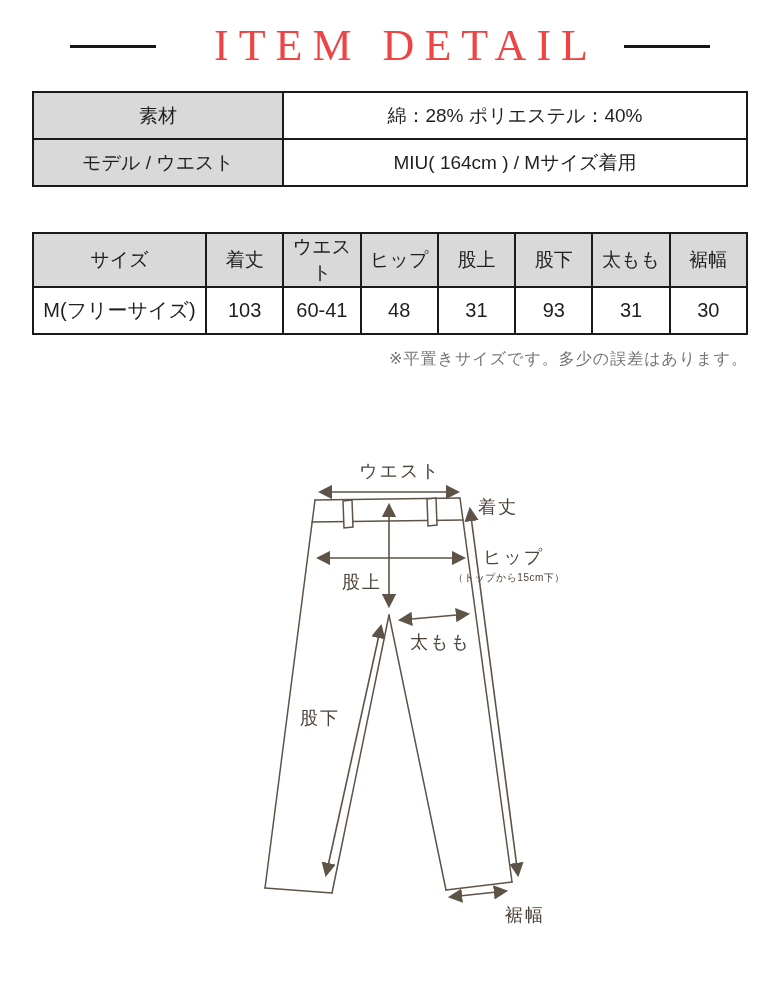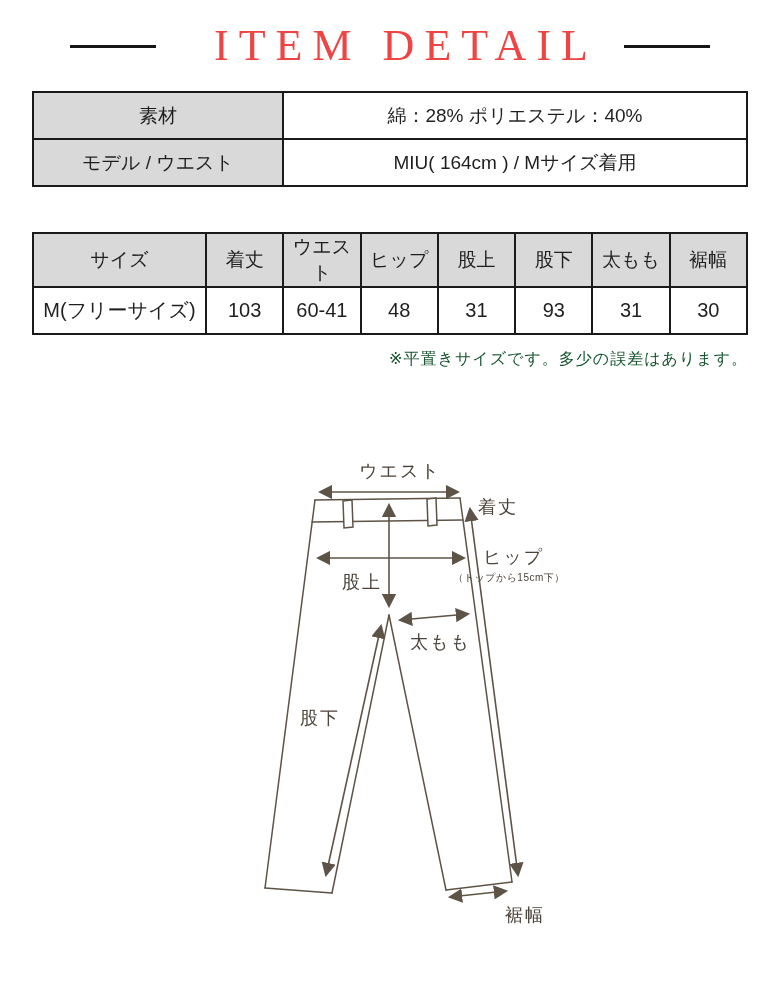--- a/index.html
+++ b/index.html
@@ -29,21 +29,21 @@
     font-weight:400; font-size:19px; color:#1f1f1f; padding:0;
   }
   .spec-table th { background:#d9d9d9; height:47px; }
   .spec-table td { height:47px; }
   .size-table { position:absolute; top:232px; left:32px; width:716px;border-radius:16px; }
   .size-table th { background:#d9d9d9; height:46px; }
   .size-table td { height:47px; font-size:20px; }
   
   .size-note {
     position:absolute; top:349px; right:32px;
-    font-size:16px; letter-spacing:1px; color:#14532d; white-space:nowrap;
+    font-size:16px; letter-spacing:1px; color:#737373; white-space:nowrap;
   }
   
   .diagram { position:absolute; left:0; top:440px; }
   .diagram .outline { stroke:#5e5347; stroke-width:1.5; fill:none; stroke-linecap:round; }
   .diagram .loop { stroke:#5e5347; stroke-width:1.5; fill:#ffffff; }
   .diagram .measure { stroke:#5e5347; stroke-width:1.6; fill:none; }
   .diagram text { fill:#4c433a; font-family:"Liberation Sans","DejaVu Sans",sans-serif; }
   .dlabel { font-size:18px; letter-spacing:2px; }
   .dlabel-small { font-size:10px; letter-spacing:0.5px; }
 </style>

